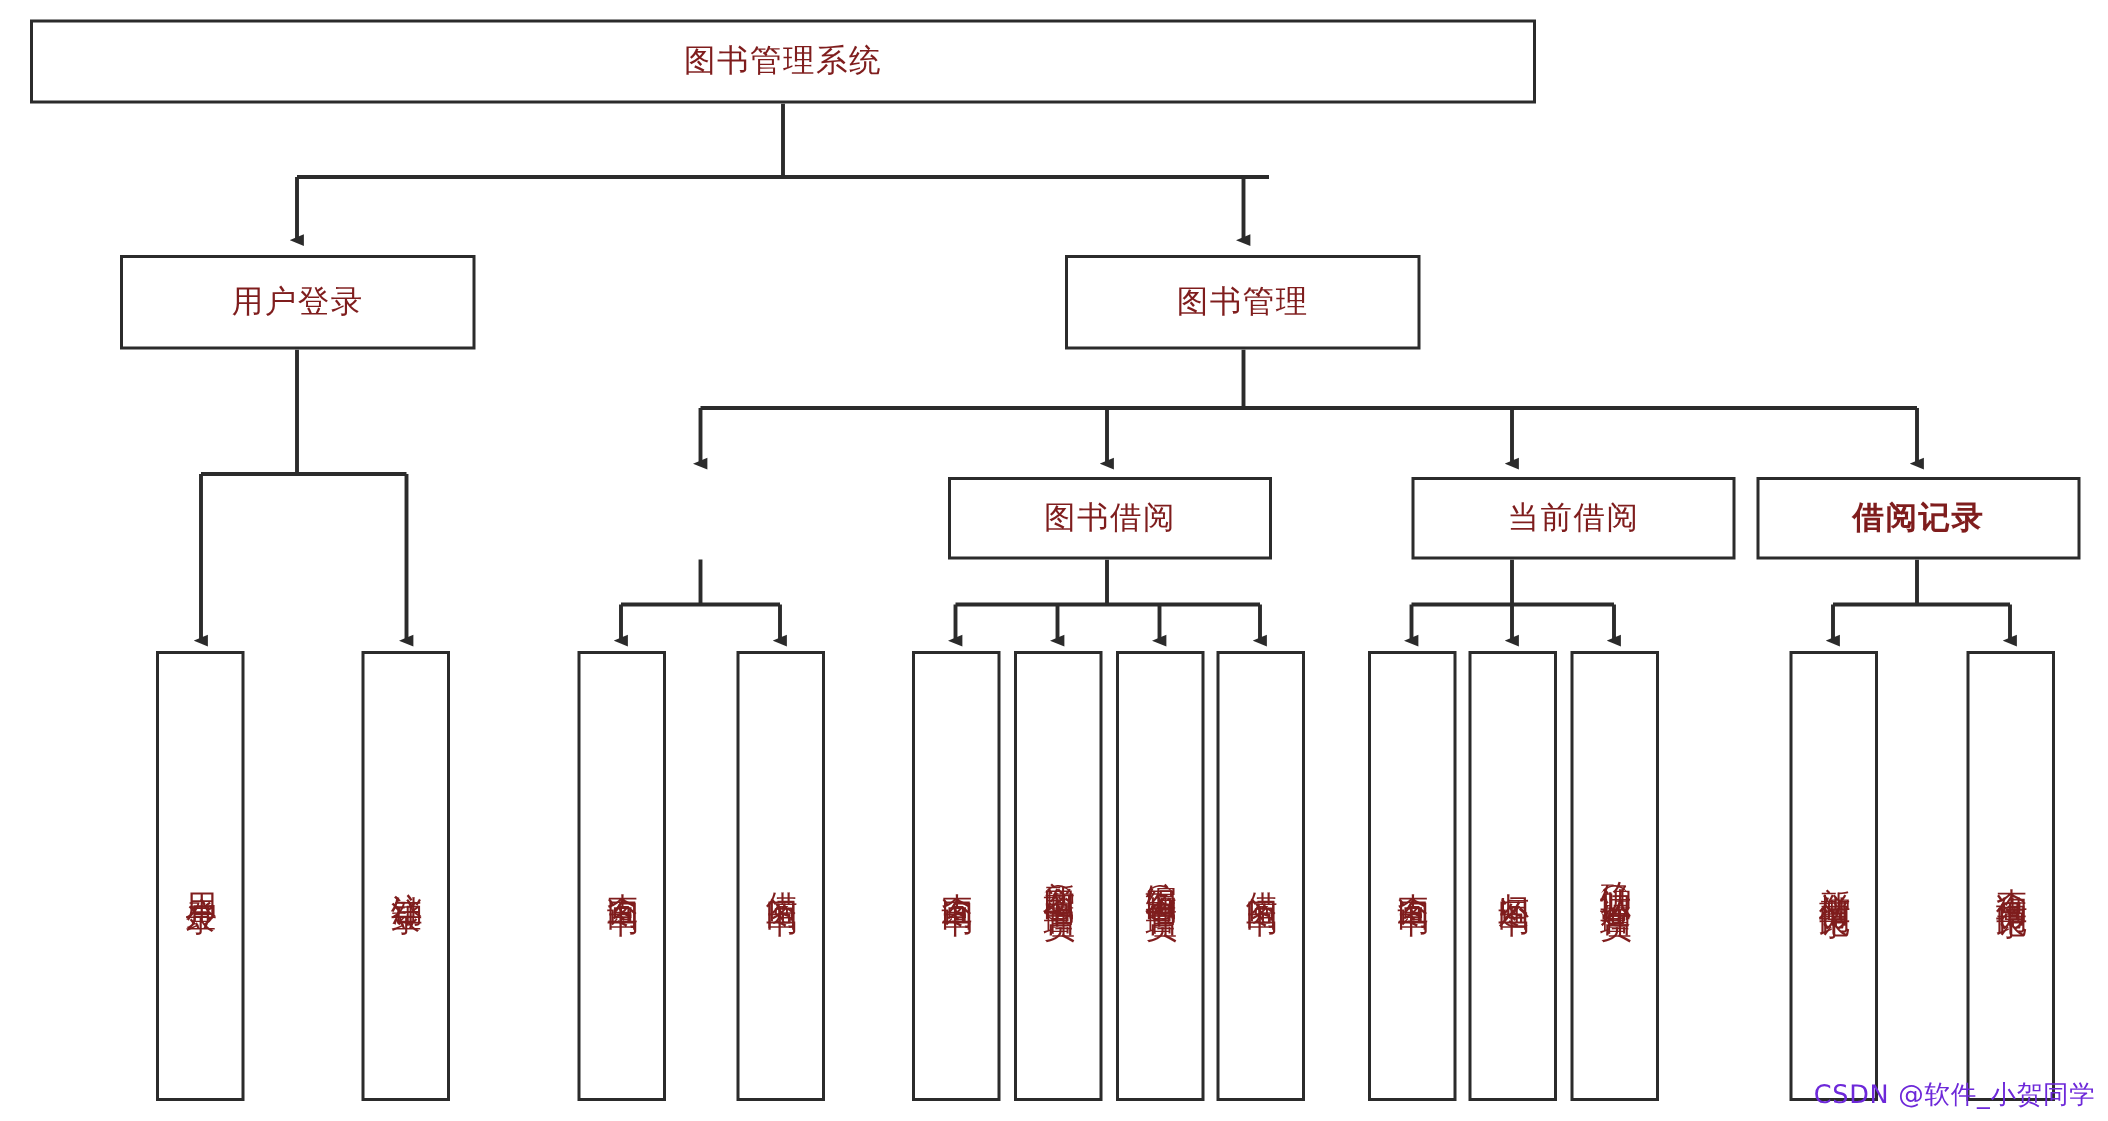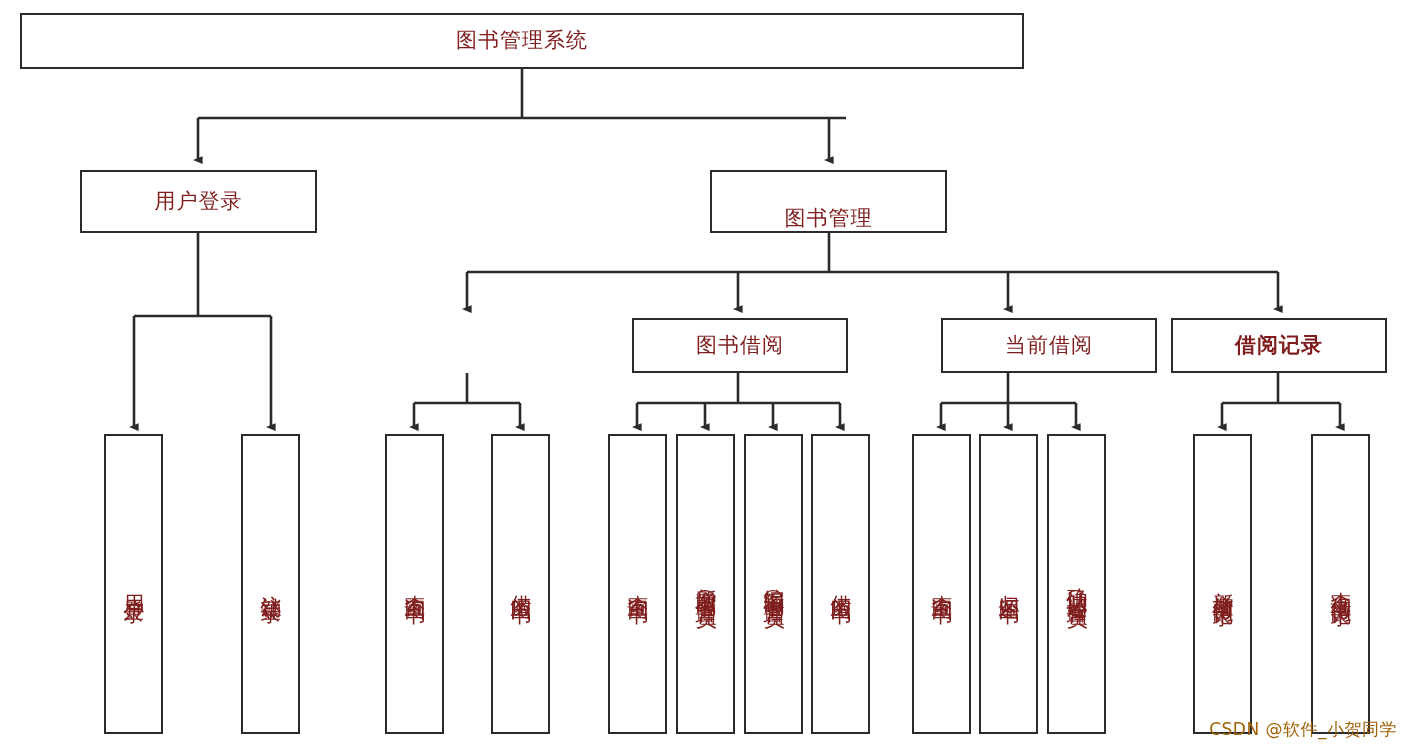--- a/index.html
+++ b/index.html
@@ -57,21 +57,21 @@
     white-space: nowrap;
   }
   .node.horiz .label {
     white-space: nowrap;
   }
   #watermark {
     position: absolute;
     right: 8px;
     bottom: 6px;
     font-size: 17px;
-    color: #a16207;
+    color: #6d28d9;
     letter-spacing: 0.5px;
     white-space: nowrap;
     pointer-events: none;
   }
 </style>
 </head>
 <body>
 
 <div id="diagram-root">
 
@@ -125,21 +125,21 @@
     </g>
   </svg>
 
   <div class="node horiz" style="left:20px; top:13px; width:1004px; height:56px;">
     <span class="label">图书管理系统</span>
   </div>
 
   <div class="node horiz" style="left:80px; top:170px; width:237px; height:63px;">
     <span class="label">用户登录</span>
   </div>
-  <div class="node horiz" style="left:710px; top:170px; width:237px; height:63px;align-items:flex-end;">
+  <div class="node horiz" style="left:710px; top:170px; width:237px; height:63px;">
     <span class="label">图书管理</span>
   </div>
 
   <div class="node horiz" style="left:632px; top:318px; width:216px; height:55px;">
     <span class="label">图书借阅</span>
   </div>
   <div class="node horiz" style="left:902px; top:318px; width:216px; height:55px;margin-left:39px;">
     <span class="label">当前借阅</span>
   </div>
   <div class="node horiz" style="left:1171px; top:318px; width:216px; height:55px;font-weight:bold;">

